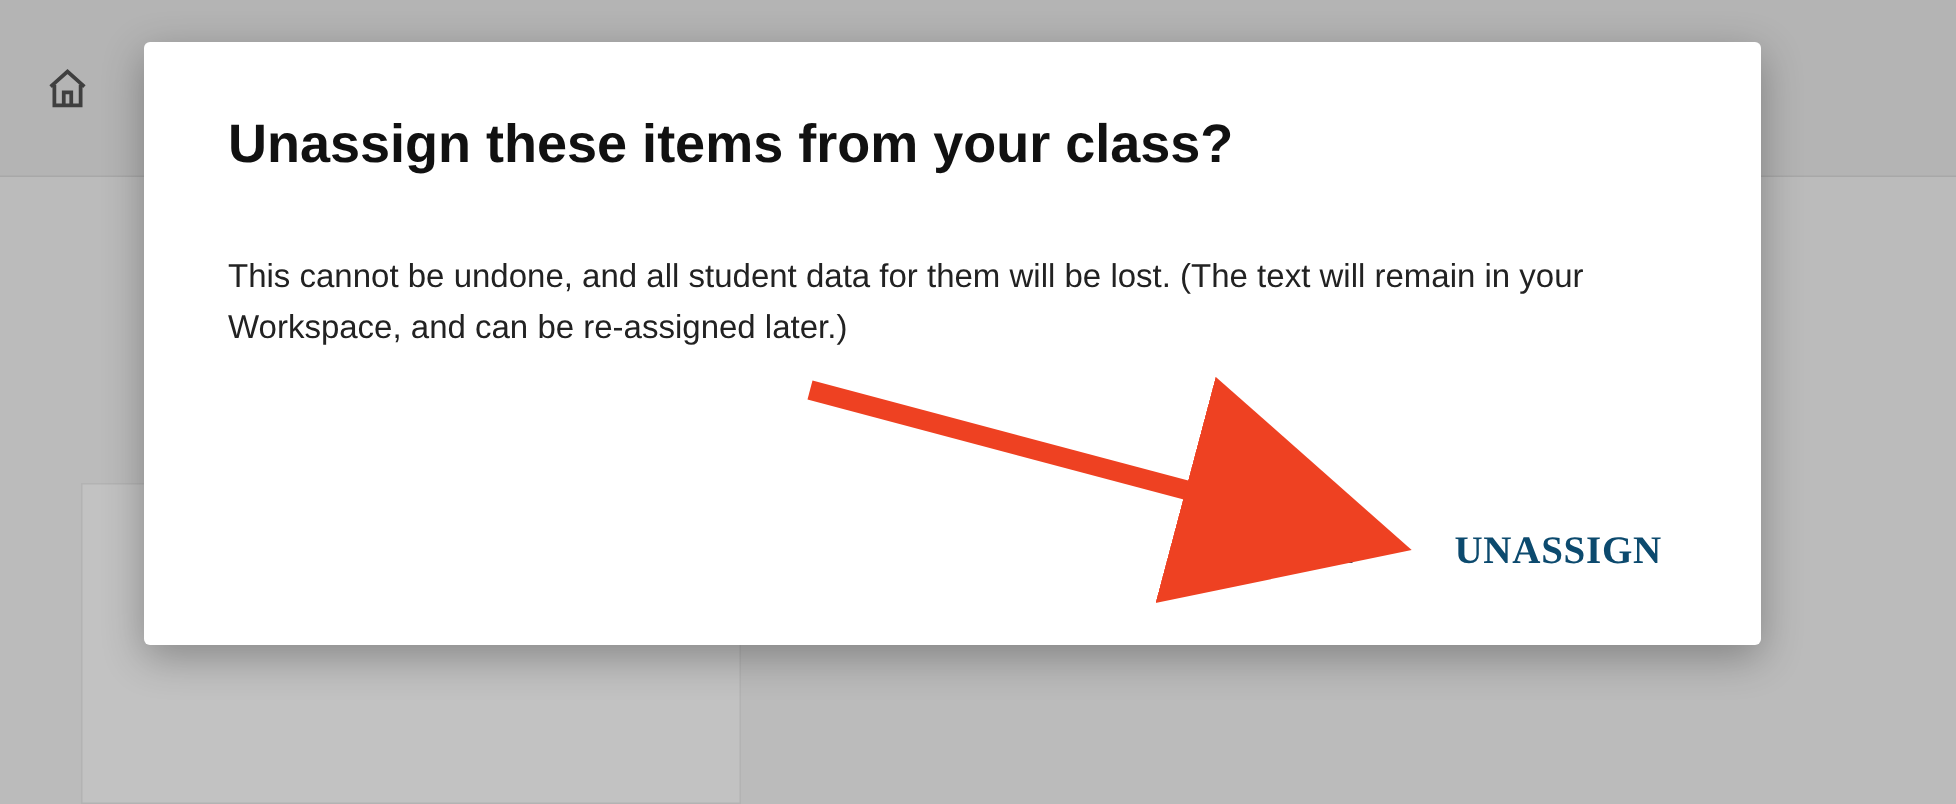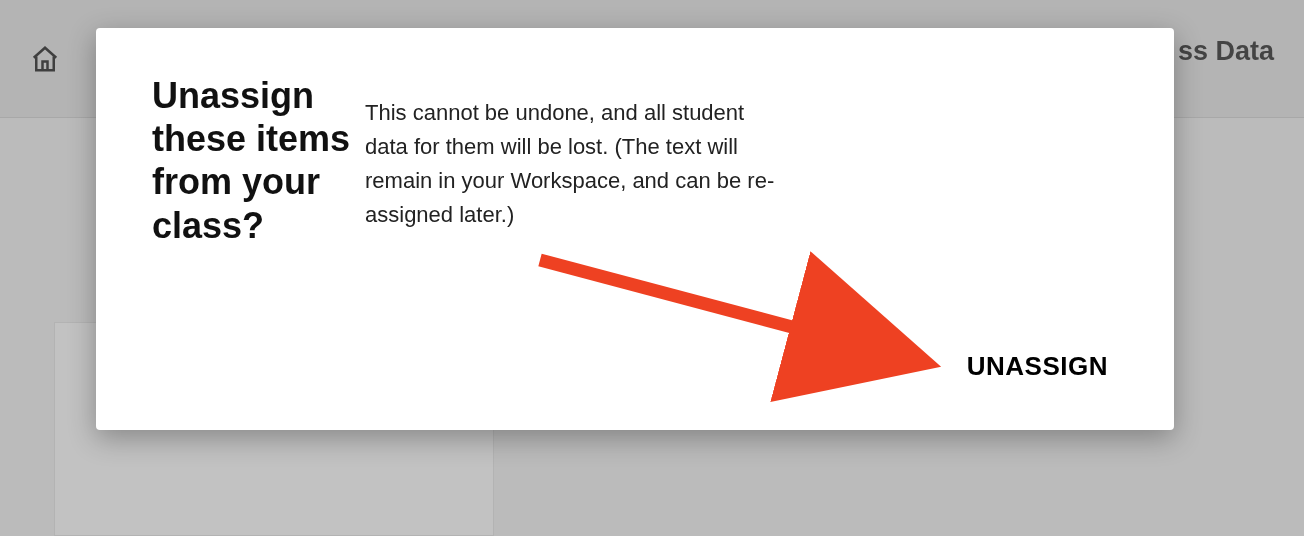--- a/index.html
+++ b/index.html
@@ -21,42 +21,41 @@
   .item-title{font-size:30px;font-weight:800;color:#444;margin:0 0 24px 0;}
   .chip{display:inline-block;padding:8px 18px;border-radius:4px;background:#d6c3db;
     color:#5c3e69;font-weight:700;font-size:21px;}
 
   
   .scrim{position:absolute;inset:0;background:rgba(120,120,120,0.45);}
 
   
   .modal{position:absolute;left:96px;top:28px;width:1078px;height:402px;background:#fff;
     border-radius:4px;box-shadow:0 8px 28px rgba(0,0,0,0.3);padding:46px 56px 40px 56px;
-    display:flex;flex-direction:row;}
+    display:flex;flex-direction:column;}
   .m-title{font-size:36px;font-weight:800;color:#111;margin:0 0 28px 0;line-height:1.2;}
   .m-body{font-size:22px;color:#222;line-height:1.55;max-width:940px;}
   .m-actions{margin-top:auto;display:flex;justify-content:flex-end;gap:58px;
     padding-right:6px;}
   .m-btn{background:none;border:none;font-size:26px;font-weight:800;letter-spacing:0.5px;
-    color:#000000;cursor:pointer;padding:8px 4px;}
+    color:#0c4a6e;cursor:pointer;padding:8px 4px;font-family:Liberation Serif, serif;}
 
   
   .arrow{position:absolute;pointer-events:none;}
 </style>
 </head>
 <body>
 
 <div class="app">
   <div class="topbar">
     <svg class="home-ic" viewBox="0 0 24 24" fill="none" stroke="currentColor" stroke-width="2">
       <path d="M3 11 L12 3 L21 11"></path>
       <path d="M5 10 V21 H19 V10"></path>
       <path d="M10 21 V14 H14 V21"></path>
     </svg>
-    <span class="tab-label">ss Data</span>
   </div>
 
   <div class="workspace">
     <div class="card"></div>
     <div class="col">
       <p class="item-title">decides</p>
       <span class="chip">Article</span>
     </div>
   </div>
 </div>

